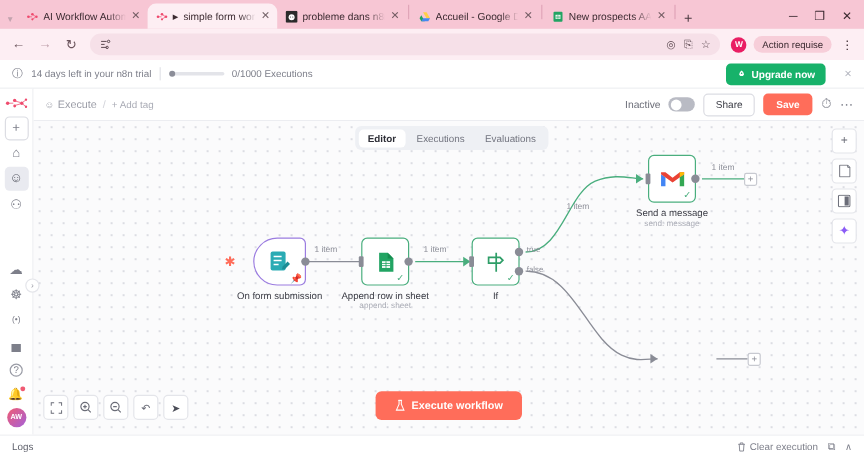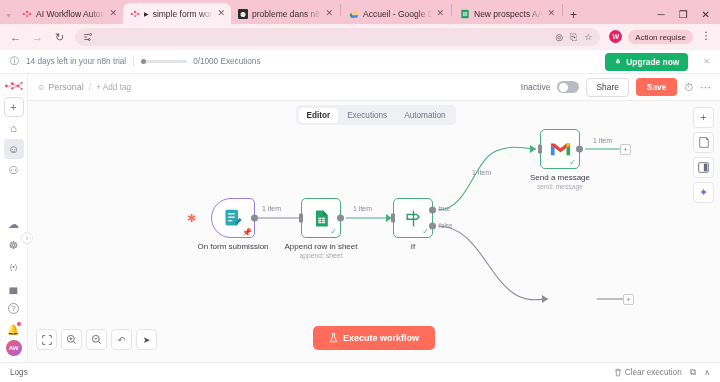--- a/index.html
+++ b/index.html
@@ -42,21 +42,21 @@
   }
   .nav-btn { font-size: 11px; color: #6b545c; width: 13px; text-align: center; }
   .nav-btn.dim { color: #c2a3ae; }
   #omnibox {
     flex: 1; height: 18px; background: #f6e0e8; border-radius: 9px;
     display: flex; align-items: center; gap: 6px; padding: 0 8px;
     font-size: 8.6px; color: #2f2327;
   }
   #omni-right { display: flex; align-items: center; gap: 7px; margin-left: auto; }
   .omni-ic { font-size: 9px; color: #5d4951; }
-  #profile-pill { display: flex; align-items: flex-start; gap: 6px; }
+  #profile-pill { display: flex; align-items: flex-end; gap: 6px; }
   #avatar-browser {
     width: 13px; height: 13px; border-radius: 50%; background: #e91e63;
     color: #fff; font-size: 7px; display: flex; align-items: center;
     justify-content: center; font-weight: bold;
   }
   #action-pill {
     background: #f7ced9; border-radius: 9px; font-size: 8px;
     padding: 2.5px 7px; color: #3b2a30;
   }
   #kebab { font-size: 10px; color: #3b2a30; padding-left: 2px; }
@@ -396,41 +396,41 @@
     <div id="avatar-n8n">AW</div>
     <div id="sidebar-collapse">›</div>
   </div>
 
   <div id="content">
 
     <div id="wf-header">
       <div id="breadcrumb">
         <span class="crumb-personal">
           <span style="font-size:8px;">☺</span>
-          <span>Personal</span>
+          <span>Execute</span>
         </span>
         <span class="crumb-sep">/</span>
         <span id="add-tag">+ Add tag</span>
       </div>
       <div id="wf-actions">
         <span id="inactive-label">Inactive</span>
         <span id="toggle-active"></span>
         <span id="share-btn">Share</span>
         <span id="save-btn">Save</span>
         <span class="hdr-ic">⏱</span>
         <span class="hdr-ic">⋯</span>
       </div>
     </div>
 
     <div id="canvas">
 
       <div id="tabs-pill">
         <span class="wtab active">Editor</span>
         <span class="wtab">Executions</span>
-        <span class="wtab">Automation</span>
+        <span class="wtab">Evaluations</span>
       </div>
 
       <svg width="692" height="261" style="position:absolute;left:0;top:0;">
         <path d="M228,117 L272,117" stroke="#8a8c96" stroke-width="1.1" fill="none"></path>
         <path d="M222,113 l6,4 -6,4 z" fill="#8a8c96"></path>
         <path d="M318,117 L364,117" stroke="#4aae7e" stroke-width="1.1" fill="none"></path>
         <path d="M358,113 l6,4 -6,4 z" fill="#4aae7e"></path>
         <path d="M410,109 C440,109 445,60 468,50 C485,43 498,48 508,48" stroke="#4aae7e" stroke-width="1.1" fill="none"></path>
         <path d="M502,44 l6,4 -6,4 z" fill="#4aae7e"></path>
         <path d="M410,125 C450,125 460,180 490,195 C502,201 512,198 520,198" stroke="#8a8c96" stroke-width="1.1" fill="none"></path>

